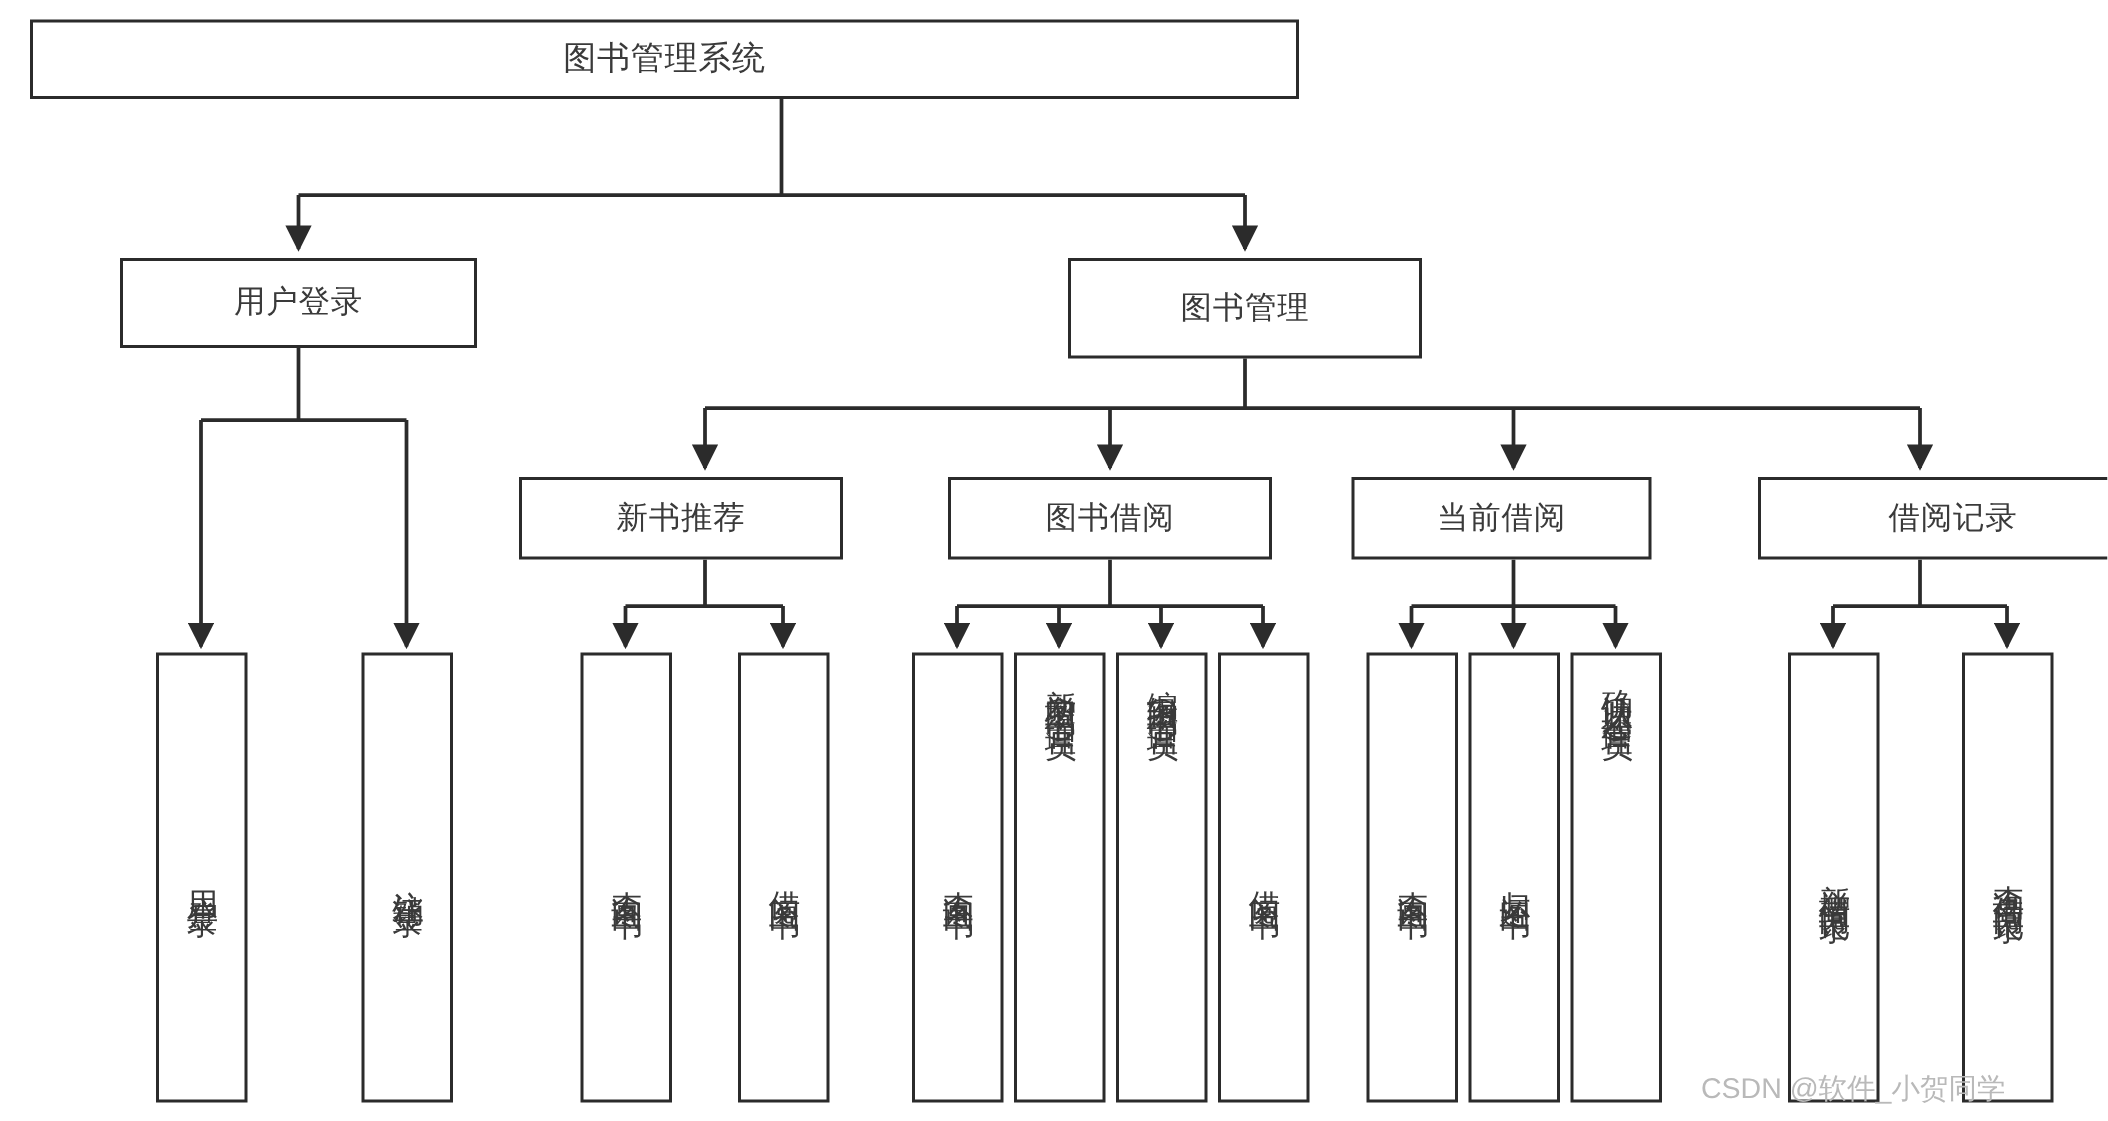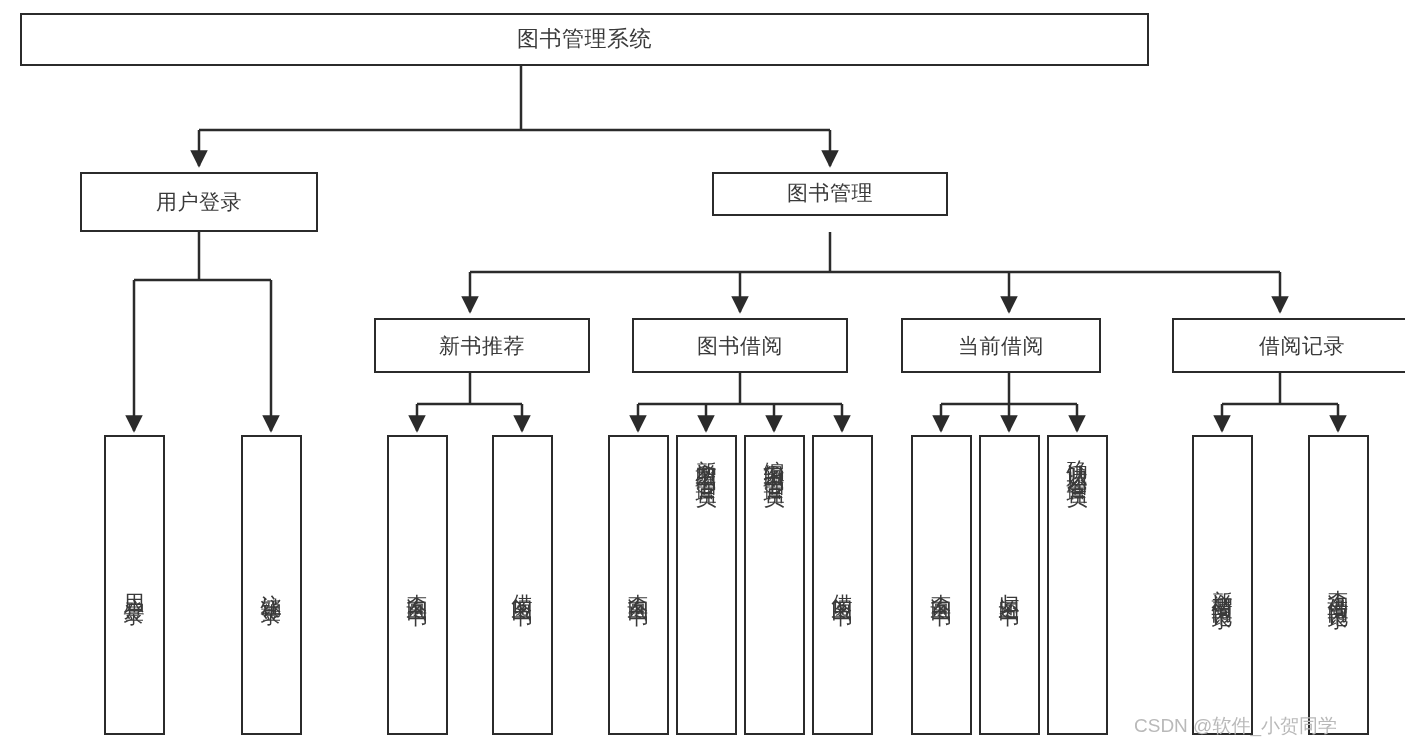--- a/index.html
+++ b/index.html
@@ -121,33 +121,33 @@
       <path d="M 1009 404 L 1009 431" marker-end="url(#arrow)"></path>
       <path d="M 1077 404 L 1077 431" marker-end="url(#arrow)"></path>
 
       <path d="M 1280 373 L 1280 404"></path>
       <path d="M 1222 404 L 1338 404"></path>
       <path d="M 1222 404 L 1222 431" marker-end="url(#arrow)"></path>
       <path d="M 1338 404 L 1338 431" marker-end="url(#arrow)"></path>
     </g>
   </svg>
 
-  <div class="node root" style="left:20px; top:13px; width:1129px; height:53px;">
+  <div class="node root" style="left:20px; top:13px; width:846px; height:53px;">
     <span class="node-label">图书管理系统</span>
   </div>
 
   <div class="node" style="left:80px; top:172px; width:238px; height:60px;">
     <span class="node-label">用户登录</span>
   </div>
 
-  <div class="node" style="left:712px; top:172px; width:236px; height:44px;font-family:Liberation Serif, serif;">
+  <div class="node" style="left:712px; top:172px; width:236px; height:67px;">
     <span class="node-label">图书管理</span>
   </div>
 
-  <div class="node" style="left:374px; top:318px; width:216px; height:55px;">
+  <div class="node" style="left:346px; top:318px; width:216px; height:55px;">
     <span class="node-label">新书推荐</span>
   </div>
 
   <div class="node" style="left:632px; top:318px; width:216px; height:55px;">
     <span class="node-label">图书借阅</span>
   </div>
 
   <div class="node" style="left:901px; top:318px; width:200px; height:55px;">
     <span class="node-label">当前借阅</span>
   </div>

